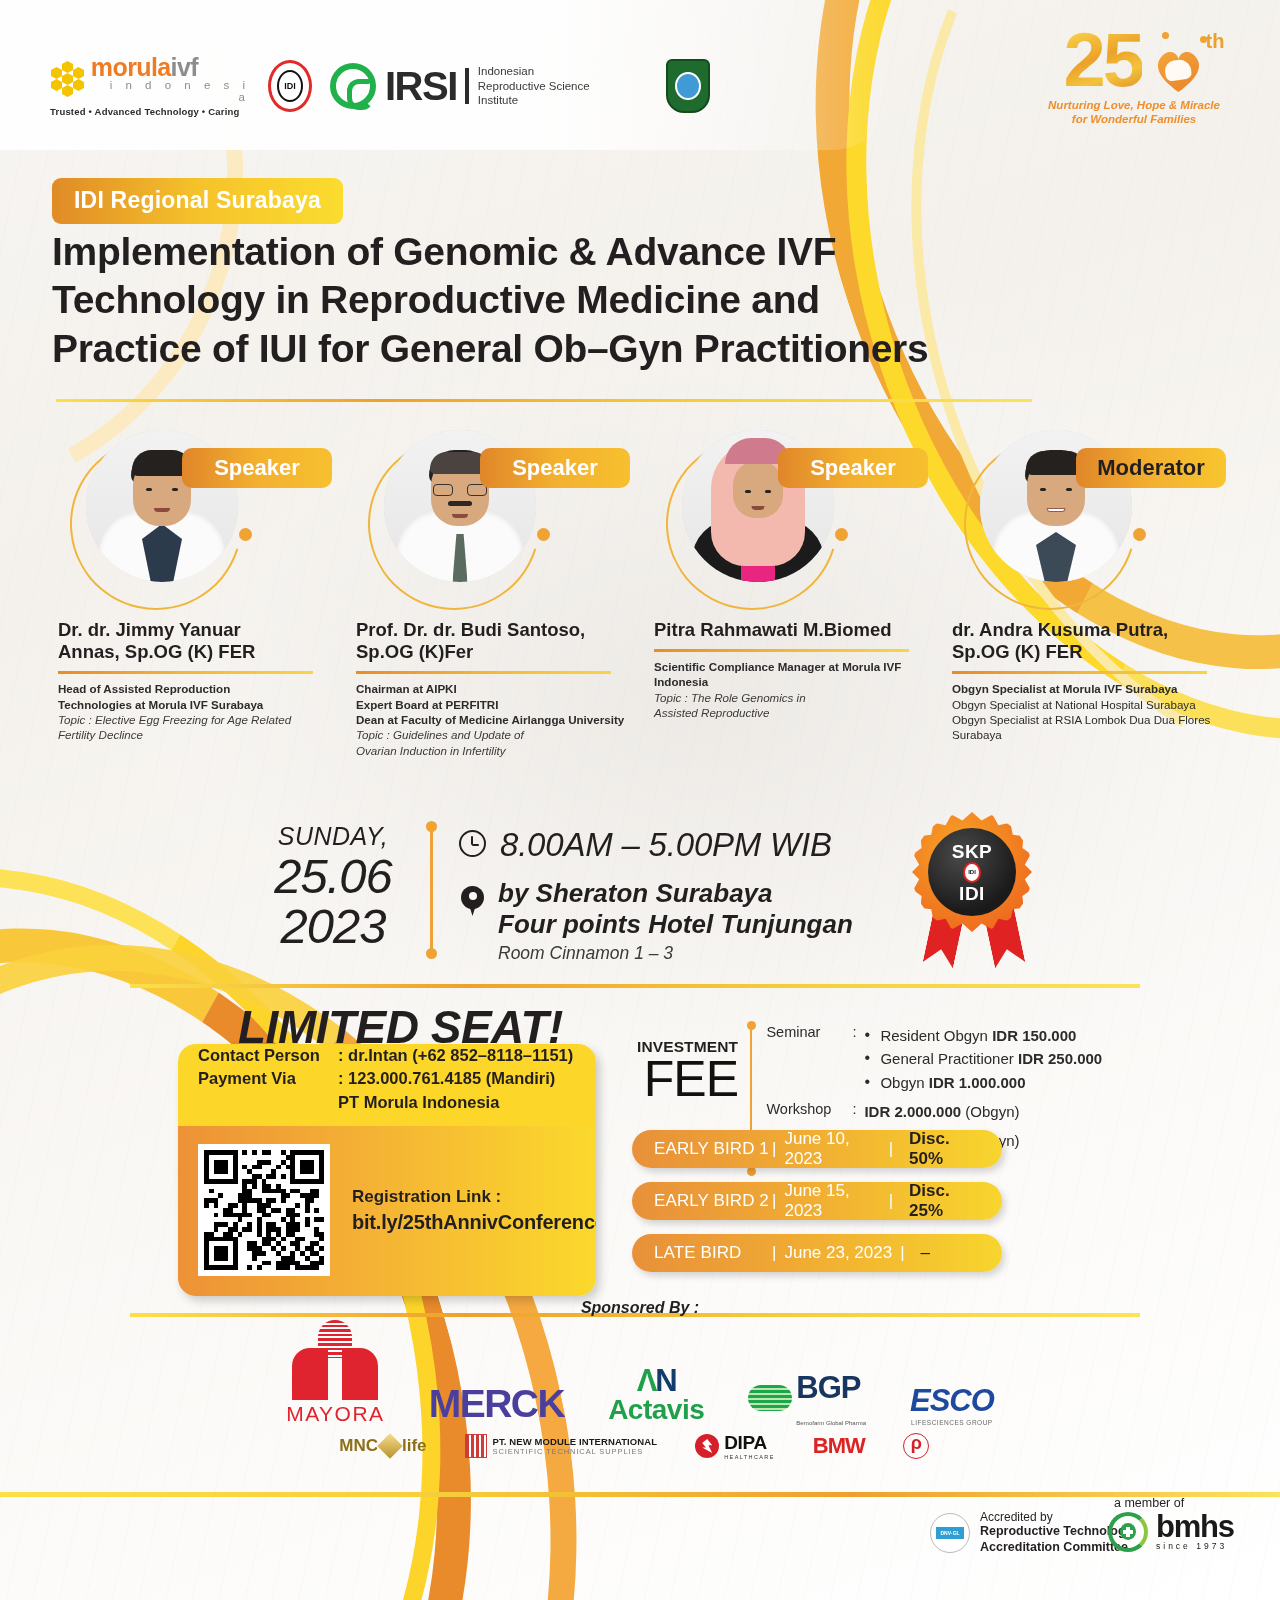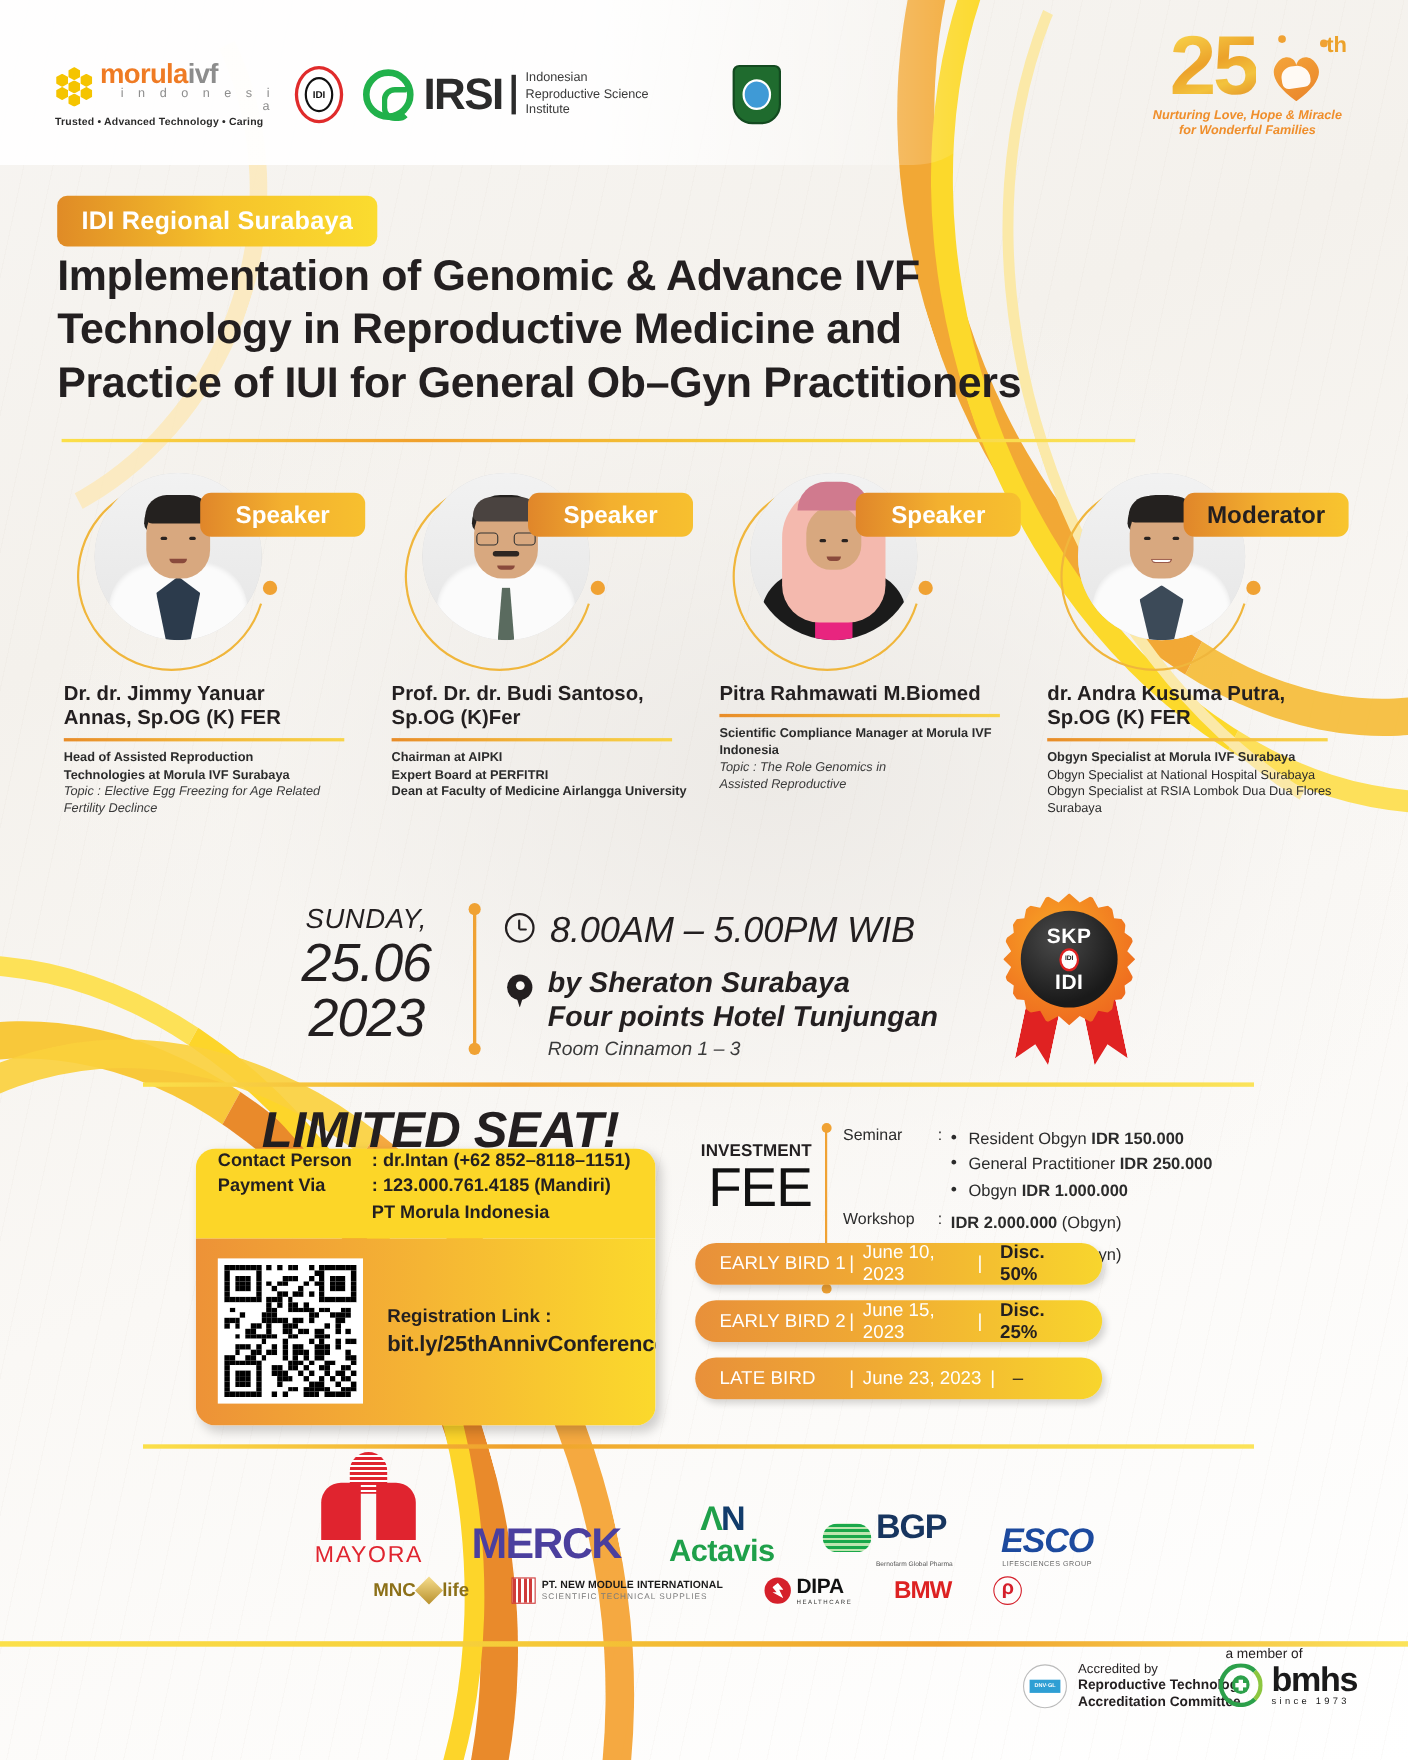--- a/index.html
+++ b/index.html
@@ -499,20 +499,24 @@
       <div class="spk-name">
         <div>Prof. Dr. dr. Budi Santoso,</div>
         <div>Sp.OG (K)Fer</div>
       </div>
       <div class="spk-rule"></div>
       <div class="spk-roles">
         <div>Chairman at AIPKI</div>
         <div>Expert Board at PERFITRI</div>
         <div>Dean at Faculty of Medicine Airlangga University</div>
       </div>
+      <div class="spk-topic">
+        <div>Topic : Guidelines and Update of</div>
+        <div>Ovarian Induction in Infertility</div>
+      </div>
     </div>
 
     <div class="spk">
       <div class="spk-photo-wrap">
         <div class="spk-ring"></div>
         <div class="spk-avatar">
           <div class="face">
             <div class="f-bg"></div>
             <div class="f-blazer"></div>
               <div class="f-pink"></div>
@@ -1320,20 +1324,21 @@
     <div class="bird">
       <span class="bird-name">LATE BIRD</span>
       <span class="bird-sep">|</span>
       <span class="bird-date">June 23, 2023</span>
       <span class="bird-sep" style="margin-left:8px">|</span>
       <span class="bird-disc plain">–</span>
     </div>
   </div>
 
   <div class="spon-rule"></div>
+  <div class="sponsored-by">Sponsored By :</div>
 
   <div class="spon-row1">
     <div class="lg mayora">
       <div class="mayora-m">
           <span class="dome"></span>
           <span class="lw"></span>
           <span class="rw"></span>
         </div>
       <div class="mayora-t">MAYORA</div>
     </div>

